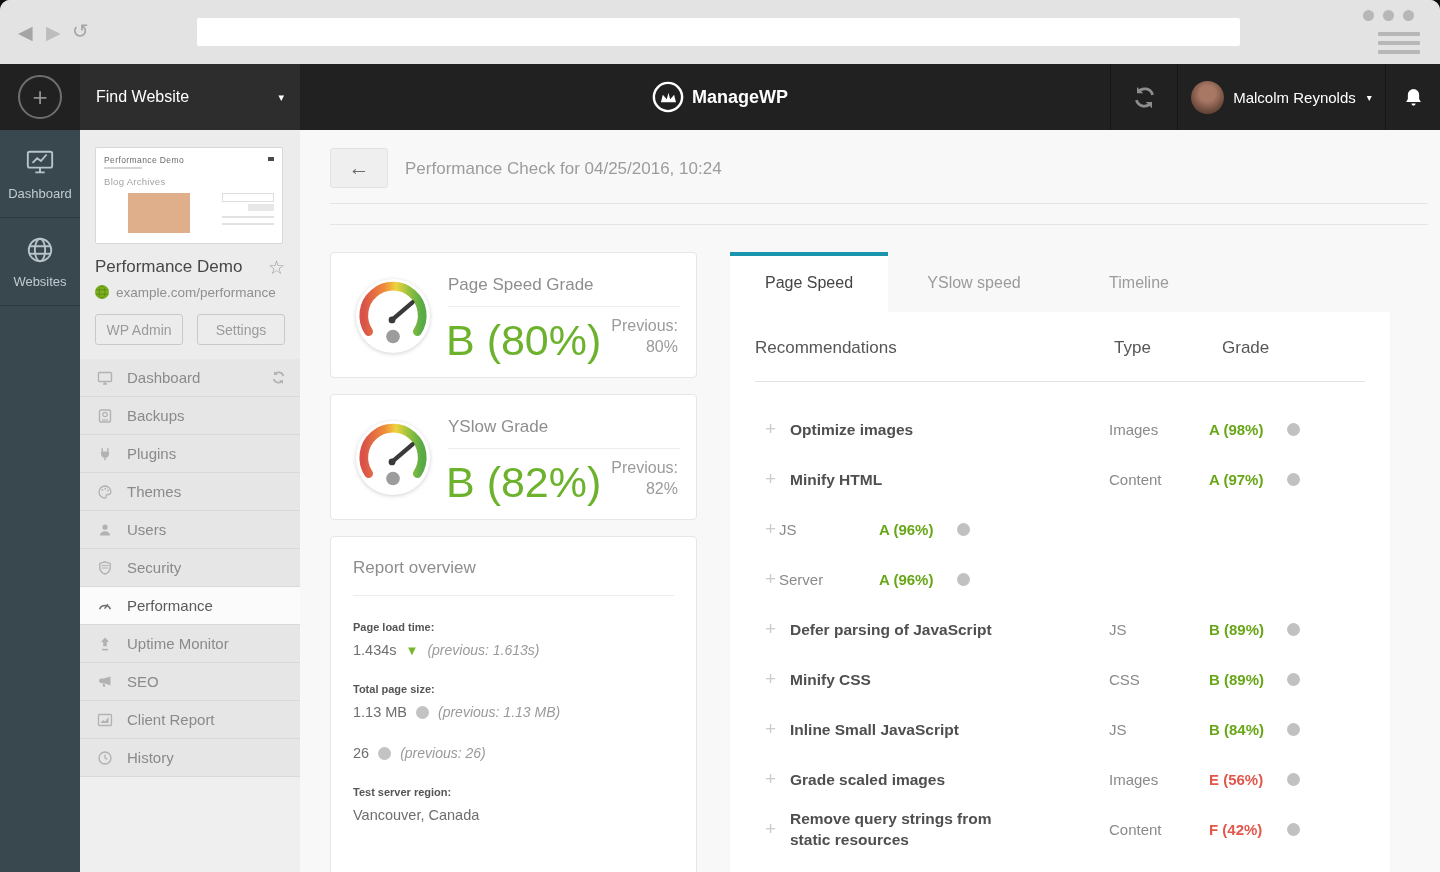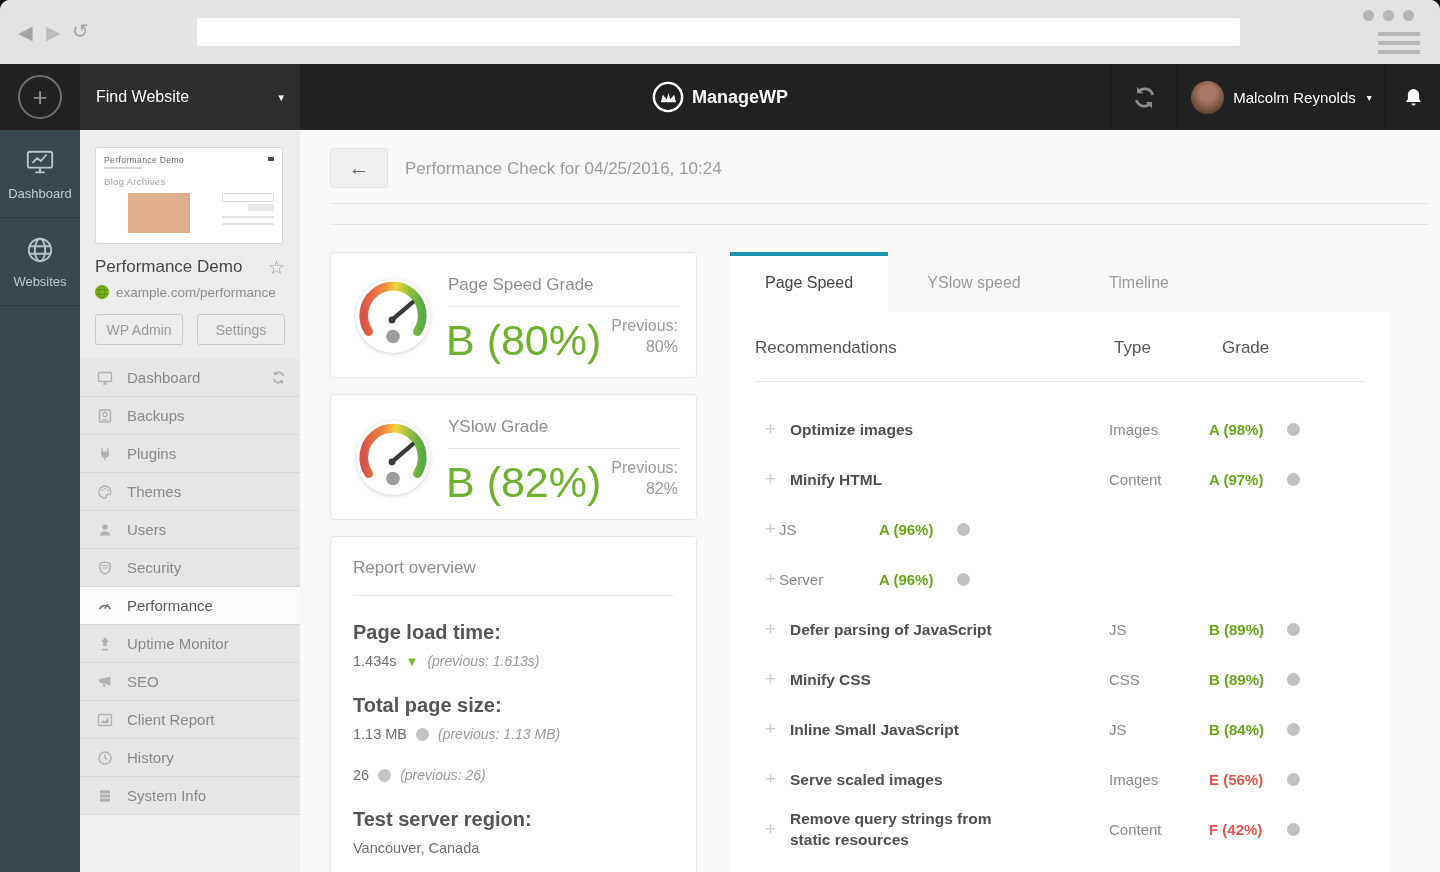--- a/index.html
+++ b/index.html
@@ -82,21 +82,21 @@
   .gcard .gauge{position:absolute;left:24px;top:25px;filter:drop-shadow(0 1px 2px rgba(0,0,0,.18));}
   .gcard .glabel{position:absolute;left:117px;top:22px;font-size:17px;color:#8e8e8e;}
   .gcard .gdiv{position:absolute;left:117px;right:16px;top:53px;border-top:1px solid #ececec;}
   .gcard .grade{position:absolute;left:115px;top:63px;font-size:43px;color:#6cb22c;}
   .gcard .prev{position:absolute;right:18px;top:62px;text-align:right;font-size:16px;color:#9b9b9b;line-height:21px;}
 
   .report-card{position:relative;background:#fff;border:1px solid #e6e6e6;border-radius:4px;padding:21px 22px;height:480px;}
   .rhead{font-size:17px;color:#8e8e8e;}
   .rdiv{border-top:1px solid #ececec;margin-top:17px;}
   .ritem{margin-top:25px;}
-  .rlabel{font-size:20px;font-weight:bold;color:#555;}
+  .rlabel{font-size:11px;font-weight:bold;color:#555;}
   .rval-row{display:flex;align-items:center;gap:9px;margin-top:9px;}
   .rval{font-size:14.5px;color:#6e6e6e;}
   .tri-down{color:#76b82a;font-size:13px;line-height:1;}
   .gdot{width:13px;height:13px;border-radius:50%;background:#c3c3c3;flex:none;}
   .rprev{font-size:14px;color:#9a9a9a;font-style:italic;}
 
   
   .right-panel{position:absolute;left:430px;top:122px;width:660px;height:620px;}
   .tabs{display:flex;height:60px;}
   .tab{width:158px;margin-right:7px;text-align:center;line-height:54px;font-size:16px;color:#9b9b9b;border-top:4px solid transparent;cursor:pointer;}
@@ -335,28 +335,20 @@
             </svg>
           <span class="mlabel">Client Report</span>
         </div>
         <div class="mi">
           <svg viewBox="0 0 16 16" width="16" height="16">
               <circle cx="8" cy="8" r="6" fill="none" stroke="currentColor" stroke-width="1.4"></circle>
               <path d="M8 4.5V8l2.3 1.4" stroke="currentColor" stroke-width="1.3" fill="none"></path>
             </svg>
           <span class="mlabel">History</span>
         </div>
-        <div class="mi">
-          <svg viewBox="0 0 16 16" width="16" height="16">
-              <rect x="3" y="2.5" width="10" height="3" fill="currentColor"></rect>
-              <rect x="3" y="6.5" width="10" height="3" fill="currentColor"></rect>
-              <rect x="3" y="10.5" width="10" height="3" fill="currentColor"></rect>
-            </svg>
-          <span class="mlabel">System Info</span>
-        </div>
       </div>
     </div>
 
     <div class="main">
       <div class="back-btn"><span>←</span></div>
       <div class="page-title">Performance Check for 04/25/2016, 10:24</div>
       <div class="hline l1"></div>
         <div class="hline l2"></div>
 
       <div class="left-col">
@@ -474,21 +466,21 @@
             </div>
             <div class="rec-row">
               <span class="plus">+</span>
               <span class="rtitle"><span>Inline Small JavaScript</span></span>
               <span class="rtype">JS</span>
               <span class="rgrade green">B (84%)</span>
               <span class="rdot"></span>
             </div>
             <div class="rec-row">
               <span class="plus">+</span>
-              <span class="rtitle"><span>Serve scaled images</span></span>
+              <span class="rtitle"><span>Grade scaled images</span></span>
               <span class="rtype">Images</span>
               <span class="rgrade red">E (56%)</span>
               <span class="rdot"></span>
             </div>
             <div class="rec-row">
               <span class="plus">+</span>
               <span class="rtitle"><span>Remove query strings from static resources</span></span>
               <span class="rtype">Content</span>
               <span class="rgrade red">F (42%)</span>
               <span class="rdot"></span>

